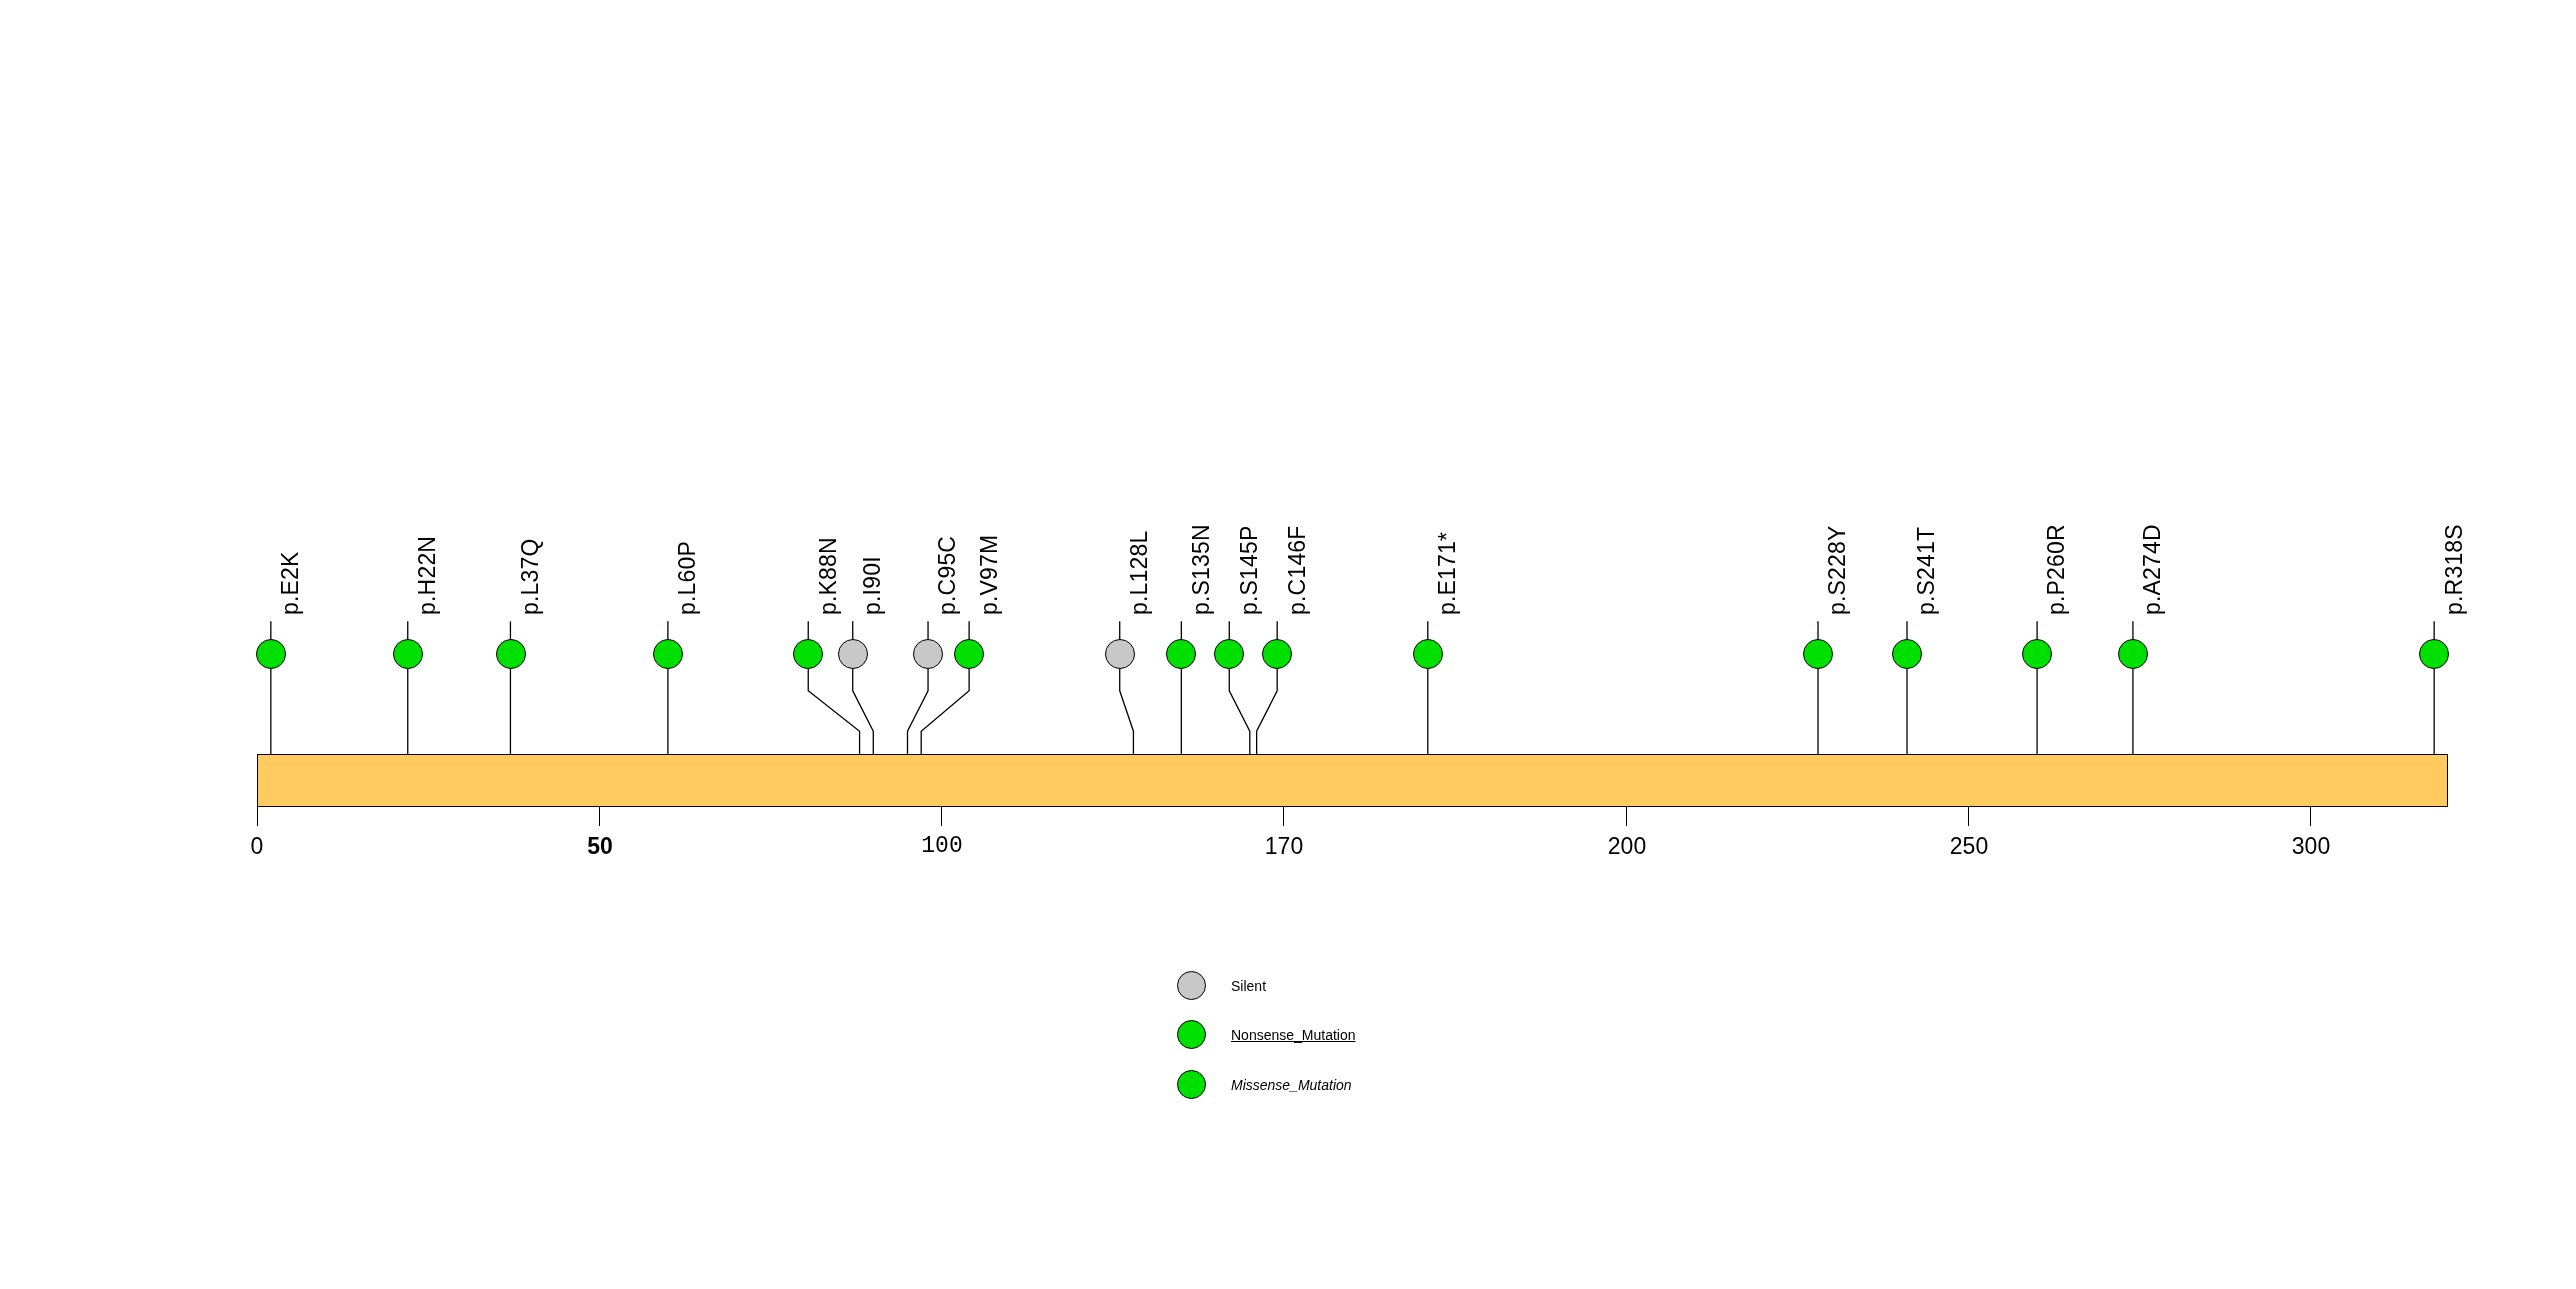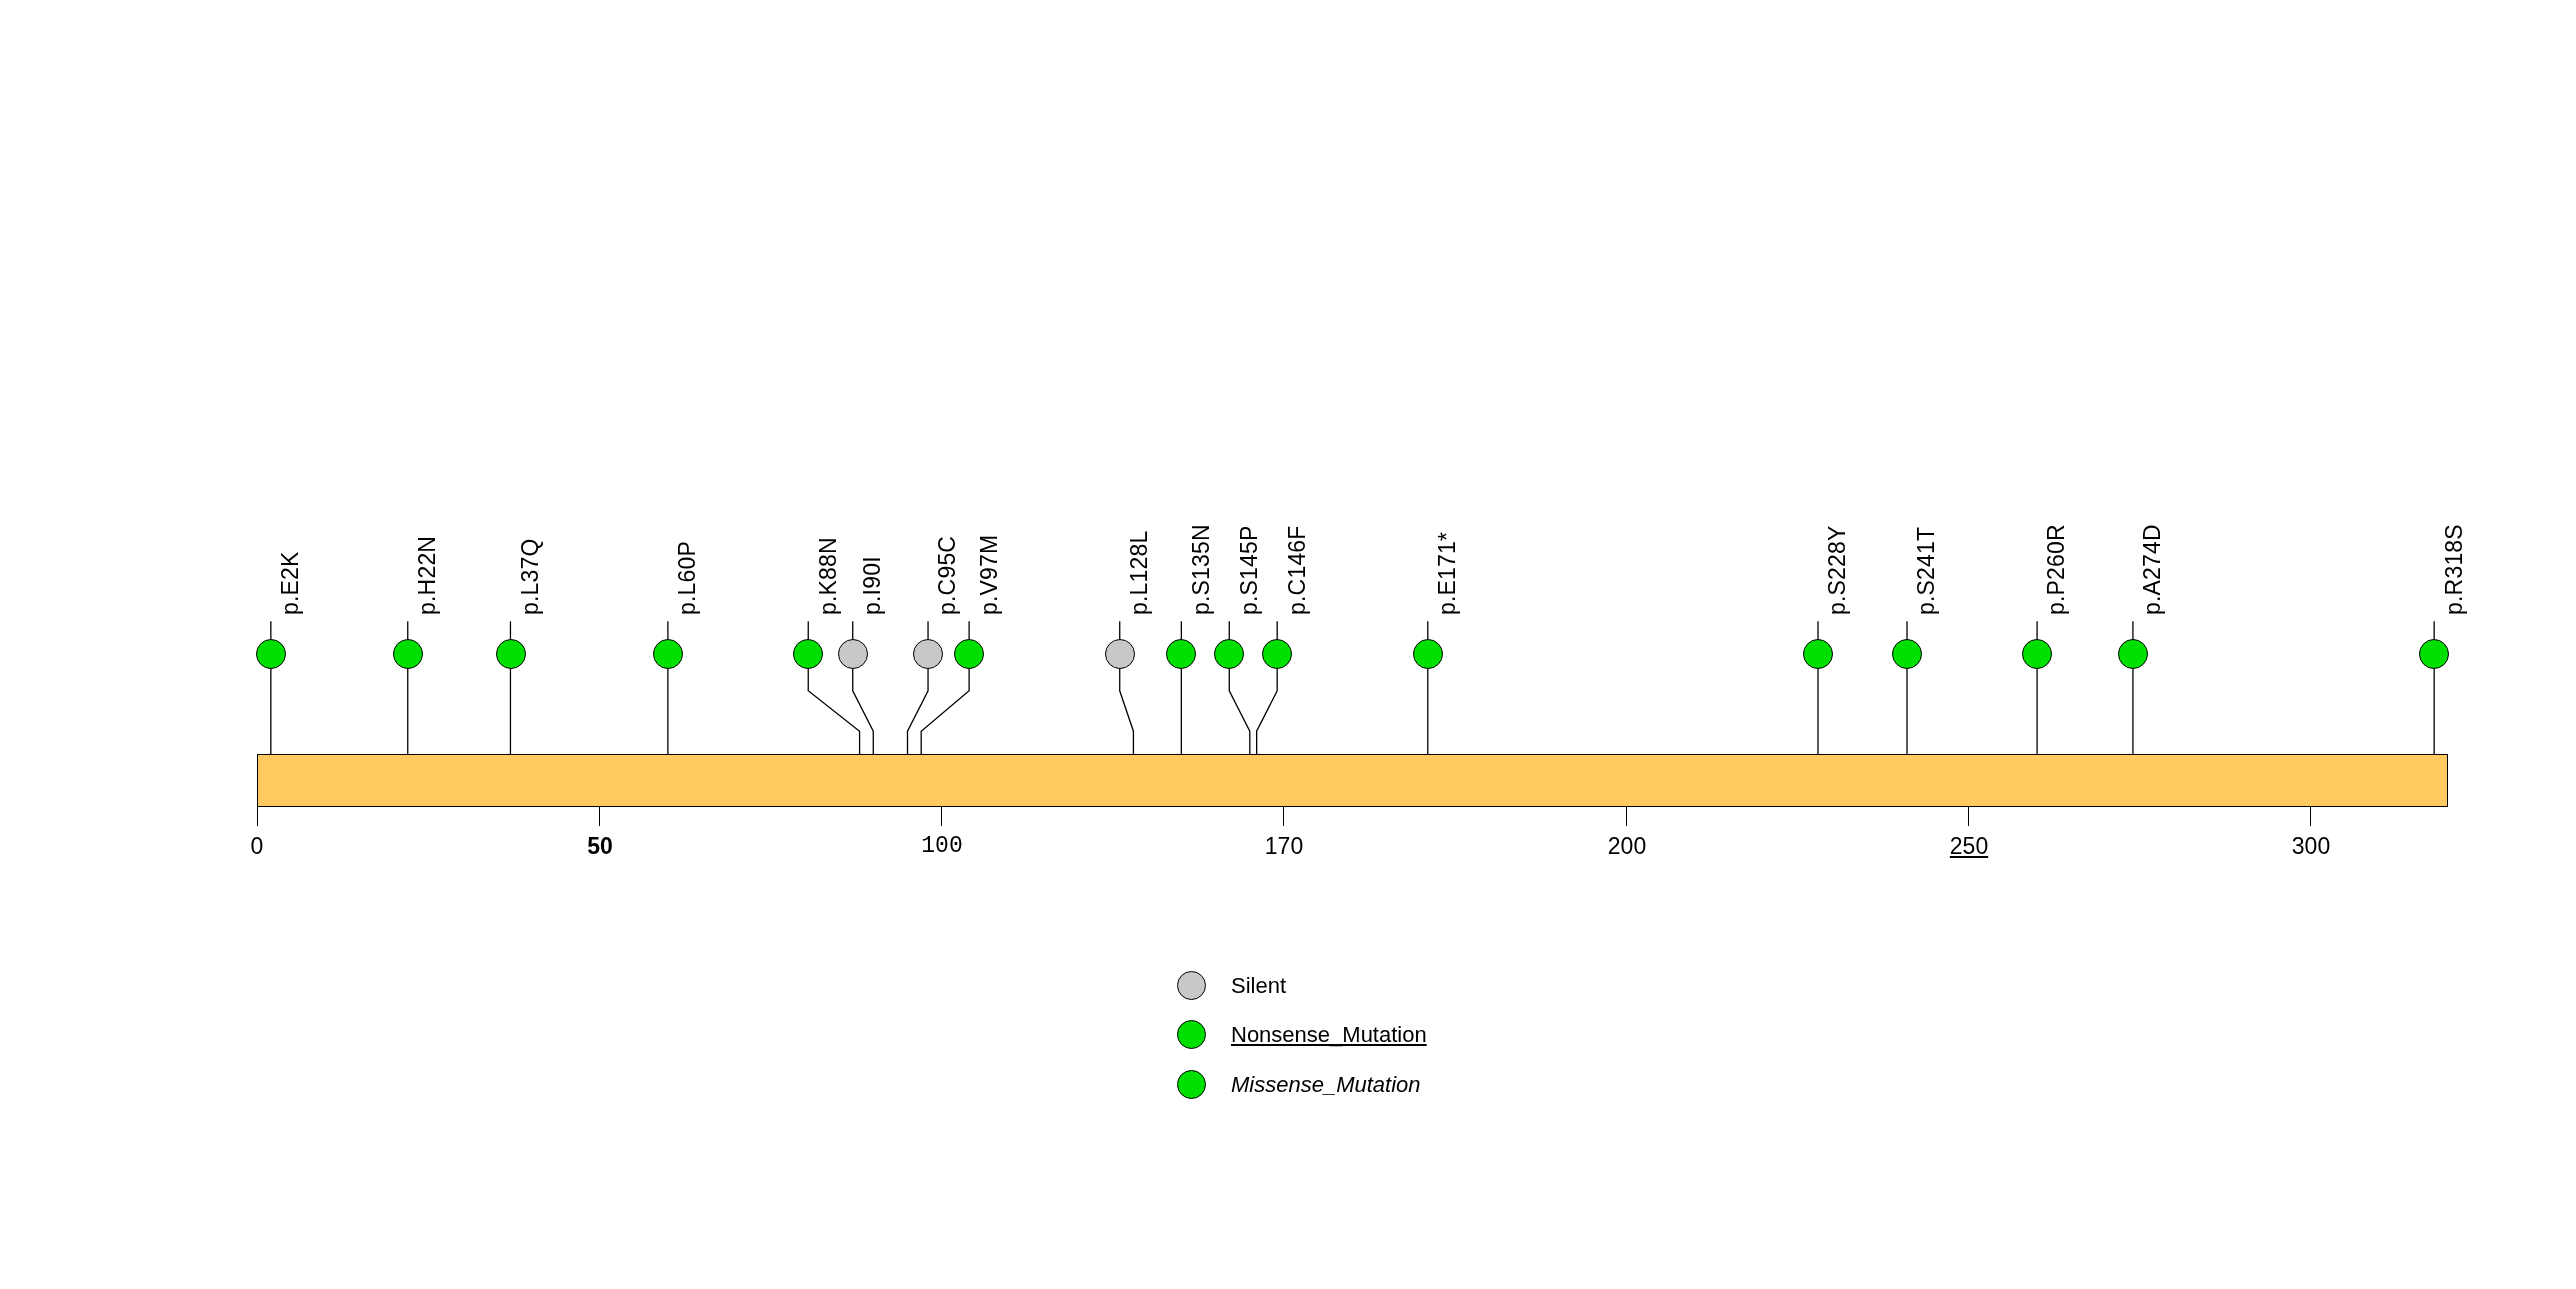--- a/index.html
+++ b/index.html
@@ -7,21 +7,21 @@
        font-family:"Liberation Sans",sans-serif;color:#000;}
   #plot{position:absolute;left:0;top:0;width:2576px;height:1290px;}
   .head{position:absolute;border:1.2px solid #000;border-radius:50%;box-sizing:border-box;}
   .mlabel{position:absolute;white-space:nowrap;font-size:23px;line-height:23px;
           transform-origin:0 0;transform:rotate(-90deg);letter-spacing:0.2px;}
   .tick{position:absolute;background:#000;width:1.2px;}
   .ticklabel{position:absolute;font-size:23px;line-height:23px;text-align:center;white-space:nowrap;}
   #bar{position:absolute;border:1.4px solid #000;box-sizing:border-box;}
   .legend-row{position:absolute;display:flex;align-items:center;}
   .legend-dot{width:29px;height:29px;border:1.2px solid #000;border-radius:50%;box-sizing:border-box;flex:none;}
-  .legend-text{margin-left:25px;font-size:22px;line-height:22px;white-space:nowrap;}
+  .legend-text{margin-left:25px;font-size:14px;line-height:22px;white-space:nowrap;}
   svg.conn{position:absolute;left:0;top:0;width:2576px;height:1290px;pointer-events:none;overflow:visible;}
 </style>
 </head>
 <body>
 
 <div id="plot">
   <svg class="conn" id="conn-svg" viewBox="0 0 3376 1690" width="2576" height="1290">
       <polyline points="354.944,814 354.944,1057" fill="none" stroke="#000" stroke-width="1.7"></polyline>
       <polyline points="534.384,814 534.384,1057" fill="none" stroke="#000" stroke-width="1.7"></polyline>
       <polyline points="668.9639999999999,814 668.9639999999999,1057" fill="none" stroke="#000" stroke-width="1.7"></polyline>
@@ -87,21 +87,21 @@
       <div class="ticklabel" style="left: 211px; top: 835px; width: 92px;">0</div>
       <div class="tick" style="left: 599px; top: 807px; height: 19px;"></div>
       <div class="ticklabel" style="left: 554px; top: 835px; width: 92px; font-weight: bold;">50</div>
       <div class="tick" style="left: 941px; top: 807px; height: 19px;"></div>
       <div class="ticklabel" style="left: 896px; top: 835px; width: 92px; font-family: Liberation Mono, monospace;">100</div>
       <div class="tick" style="left: 1283px; top: 807px; height: 19px;"></div>
       <div class="ticklabel" style="left: 1238px; top: 835px; width: 92px;">170</div>
       <div class="tick" style="left: 1626px; top: 807px; height: 19px;"></div>
       <div class="ticklabel" style="left: 1581px; top: 835px; width: 92px;">200</div>
       <div class="tick" style="left: 1968px; top: 807px; height: 19px;"></div>
-      <div class="ticklabel" style="left: 1923px; top: 835px; width: 92px; text-decoration: underline;">250</div>
+      <div class="ticklabel" style="left: 1923px; top: 835px; width: 92px;">250</div>
       <div class="tick" style="left: 2310px; top: 807px; height: 19px;"></div>
       <div class="ticklabel" style="left: 2265px; top: 835px; width: 92px;">300</div>
     </div>
   <div id="legend">
       <div class="legend-row" style="left: 1177px; top: 971px;">
         <span class="legend-dot" style="background: rgb(200, 200, 200);"></span>
         <span class="legend-text">Silent</span>
       </div>
       <div class="legend-row" style="left: 1177px; top: 1020px; text-decoration: underline;">
         <span class="legend-dot" style="background: rgb(0, 224, 0);"></span>

